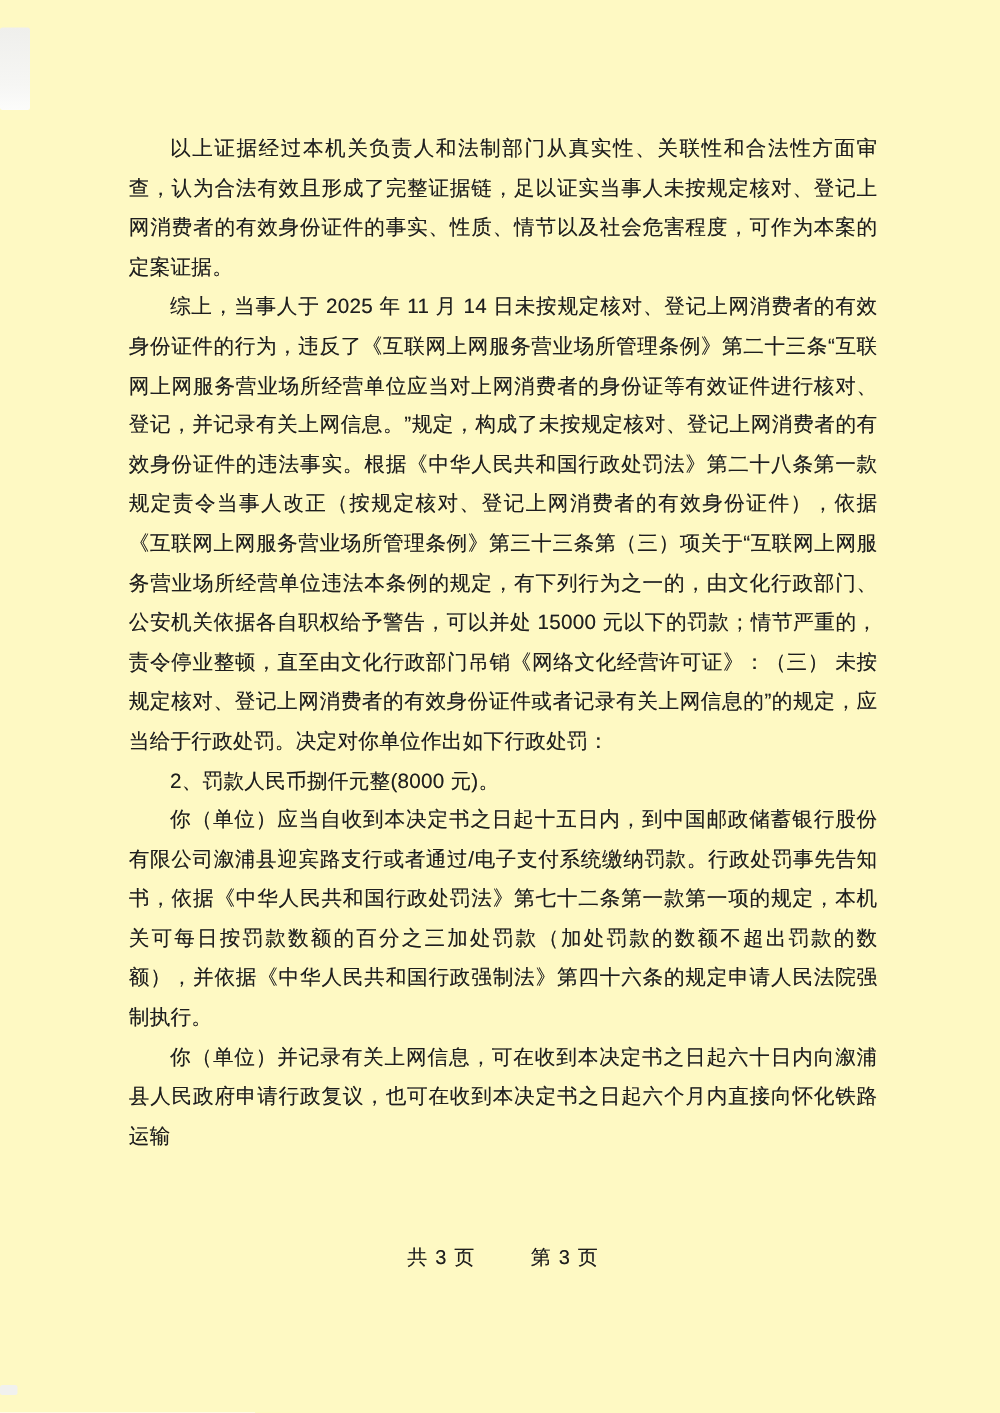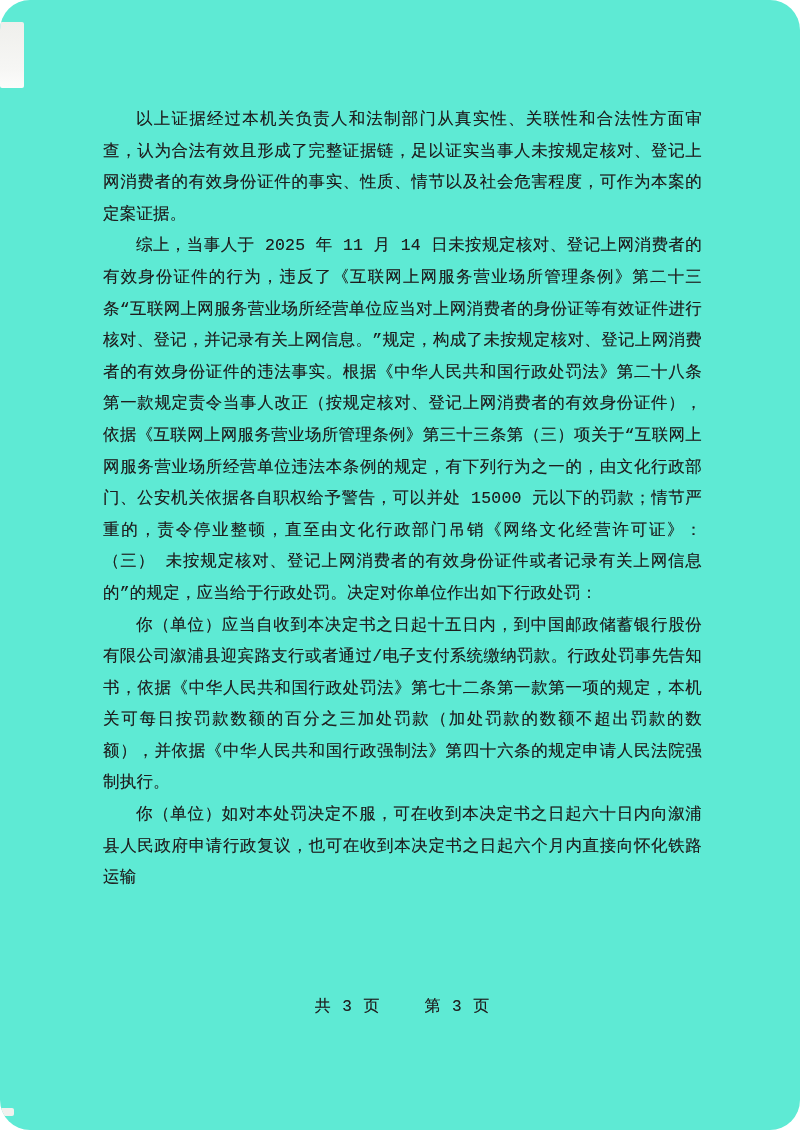--- a/index.html
+++ b/index.html
@@ -4,25 +4,24 @@
 <style>
   html, body {
     margin: 0;
     padding: 0;
     background: #ffffff;
   }
   .page {
     position: relative;
     width: 800px;
     height: 1130px;
-    background: #5eead4;
+    background: #fef9c3;
     overflow: hidden;
-    font-family: Liberation Mono, monospace;
+    font-family: Liberation Sans, sans-serif;
     color: #1e1e1e;
-    border-radius: 30px;
   }
   
   .scan-artifact-left {
     position: absolute;
     left: 0;
     top: 22px;
     width: 24px;
     height: 66px;
     background: linear-gradient(180deg, #efefec 0%, #f6f6f4 70%, #fcfcfb 100%);
     border-radius: 2px;
@@ -72,22 +71,23 @@
 <body>
 
 <div class="page">
 
   <div class="scan-artifact-left"></div>
   <div class="scan-artifact-bottom"></div>
 
   <div class="body-text">
     <p>以上证据经过本机关负责人和法制部门从真实性、关联性和合法性方面审查，认为合法有效且形成了完整证据链，足以证实当事人未按规定核对、登记上网消费者的有效身份证件的事实、性质、情节以及社会危害程度，可作为本案的定案证据。</p>
     <p>综上，当事人于 2025 年 11 月 14 日未按规定核对、登记上网消费者的有效身份证件的行为，违反了《互联网上网服务营业场所管理条例》第二十三条“互联网上网服务营业场所经营单位应当对上网消费者的身份证等有效证件进行核对、登记，并记录有关上网信息。”规定，构成了未按规定核对、登记上网消费者的有效身份证件的违法事实。根据《中华人民共和国行政处罚法》第二十八条第一款规定责令当事人改正（按规定核对、登记上网消费者的有效身份证件），依据《互联网上网服务营业场所管理条例》第三十三条第（三）项关于“互联网上网服务营业场所经营单位违法本条例的规定，有下列行为之一的，由文化行政部门、公安机关依据各自职权给予警告，可以并处 15000 元以下的罚款；情节严重的，责令停业整顿，直至由文化行政部门吊销《网络文化经营许可证》：（三） 未按规定核对、登记上网消费者的有效身份证件或者记录有关上网信息的”的规定，应当给于行政处罚。决定对你单位作出如下行政处罚：</p>
+    <p>2、罚款人民币捌仟元整(8000 元)。</p>
     <p>你（单位）应当自收到本决定书之日起十五日内，到中国邮政储蓄银行股份有限公司溆浦县迎宾路支行或者通过/电子支付系统缴纳罚款。行政处罚事先告知书，依据《中华人民共和国行政处罚法》第七十二条第一款第一项的规定，本机关可每日按罚款数额的百分之三加处罚款（加处罚款的数额不超出罚款的数额），并依据《中华人民共和国行政强制法》第四十六条的规定申请人民法院强制执行。</p>
-    <p>你（单位）如对本处罚决定不服，可在收到本决定书之日起六十日内向溆浦县人民政府申请行政复议，也可在收到本决定书之日起六个月内直接向怀化铁路运输</p>
+    <p>你（单位）并记录有关上网信息，可在收到本决定书之日起六十日内向溆浦县人民政府申请行政复议，也可在收到本决定书之日起六个月内直接向怀化铁路运输</p>
   </div>
 
   <div class="page-footer">
     <span>共 3 页</span>
     <span>第 3 页</span>
   </div>
 
 </div>
 
 </body></html>

